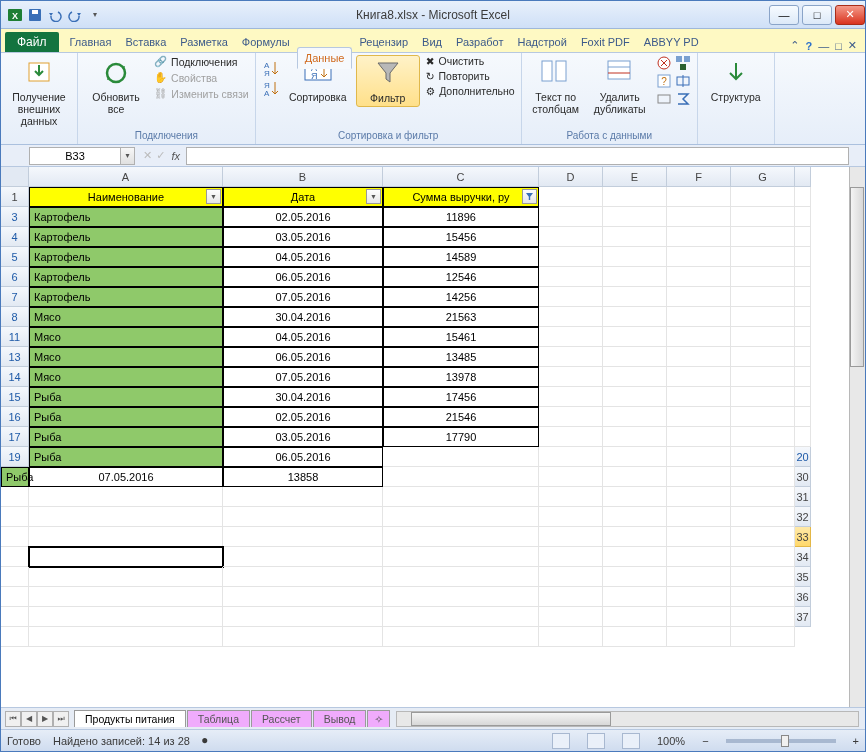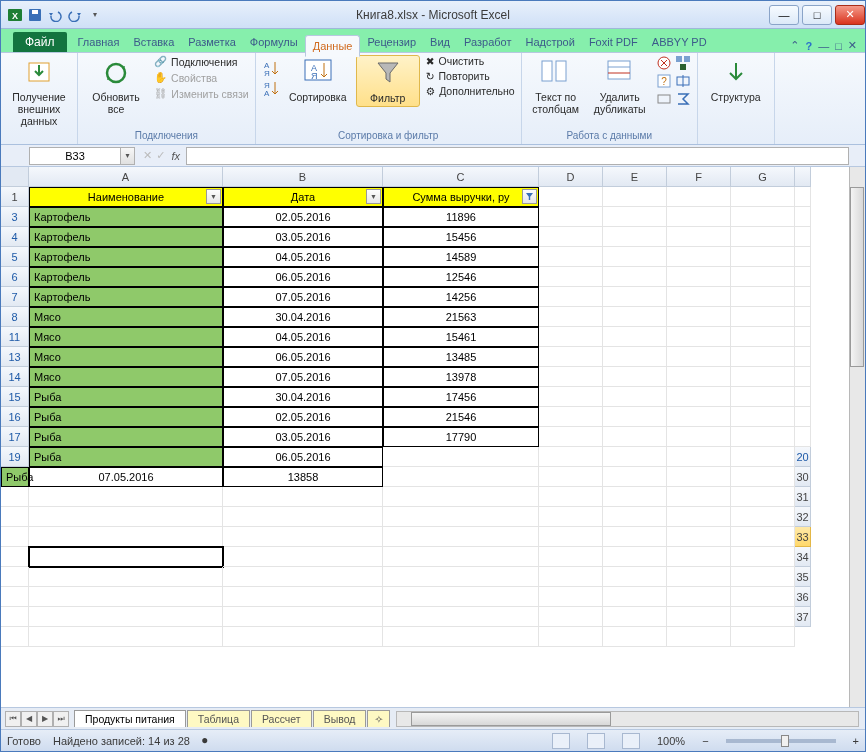--- a/index.html
+++ b/index.html
@@ -9,24 +9,24 @@
 .window { width: 866px; height: 752px; border: 1px solid #4a7abc; background: #dce6f4; display: flex; flex-direction: column; }
 .titlebar { height: 28px; background: linear-gradient(#e8f0fb, #cfe0f7); display: flex; align-items: center; border-bottom: 1px solid #9fb8d9; position: relative; }
 .qat { display: flex; align-items: center; gap: 4px; padding-left: 6px; }
 .qat .ico { width: 16px; height: 16px; display: inline-flex; align-items: center; justify-content: center; }
 .title-text { position: absolute; left: 0; right: 0; text-align: center; font-size: 12px; color: #3b3b3b; pointer-events: none; }
 .winbtns { margin-left: auto; display: flex; gap: 0; }
 .winbtn { width: 30px; height: 20px; border: 1px solid #8aa4c8; background: linear-gradient(#f7fbff,#dce9f8); border-radius: 3px; margin-left: 3px; display: flex; align-items: center; justify-content: center; font-size: 11px; }
 .winbtn.close { background: linear-gradient(#f49a8a,#d9331e); border-color: #a82c18; color: #fff; }
 
 
-.ribbon-tabs { height: 24px; background: #86efac; display: flex; align-items: flex-end; padding-left: 12px; border-bottom: 1px solid #b7c8e0; }
+.ribbon-tabs { height: 24px; background: #fef9c3; display: flex; align-items: flex-end; padding-left: 4px; border-bottom: 1px solid #b7c8e0; }
 .tab-file { background: #13743f; color: #fff; padding: 3px 12px; font-size: 12px; border-radius: 2px 2px 0 0; margin-right: 4px; }
 .rtab { padding: 4px 7px; font-size: 11px; color: #3c5a8a; cursor: pointer; }
-.rtab.active { background: #f6f9fd; border: 1px solid #b7c8e0; border-bottom: 1px solid #f6f9fd; border-radius: 3px 3px 0 0; position: relative; top: 5px; color: #d06a1e; }
+.rtab.active { background: #f6f9fd; border: 1px solid #b7c8e0; border-bottom: 1px solid #f6f9fd; border-radius: 3px 3px 0 0; position: relative; top: 17px; color: #d06a1e; }
 .ribbon-tabs .right { margin-left: auto; display: flex; gap: 6px; padding-right: 8px; align-items: center; color: #3c5a8a; }
 
 
 .ribbon { height: 92px; background: linear-gradient(#f6f9fd,#e6eef9); border-bottom: 1px solid #aac0de; display: flex; }
 .group { border-right: 1px solid #c7d6ea; padding: 2px 6px 0 6px; display: flex; flex-direction: column; }
 .group-content { flex: 1; display: flex; align-items: flex-start; gap: 6px; }
 .group-label { text-align: center; font-size: 10px; color: #5a7aa8; padding: 2px 0 3px; }
 .bigbtn { display: flex; flex-direction: column; align-items: center; justify-content: center; width: 64px; padding: 2px; gap: 2px; text-align: center; font-size: 10.5px; color: #2a2a2a; cursor: pointer; }
 .bigbtn .ico { width: 32px; height: 32px; }
 .bigbtn.highlight { background: linear-gradient(#fff2c8,#ffe08a); border: 1px solid #e0b84b; border-radius: 3px; }
@@ -58,21 +58,21 @@
 .cell.selected { outline: 2px solid #000; outline-offset: -1px; background: #fff; }
 .filter-btn { position: absolute; right: 1px; top: 1px; width: 15px; height: 15px; background: linear-gradient(#fdfdfd,#e6e6e6); border: 1px solid #9a9a9a; display: flex; align-items: center; justify-content: center; font-size: 8px; }
 .filter-btn.active::before { content: ""; width: 7px; height: 7px; background: #3a6fb7; clip-path: polygon(0 0,100% 0,60% 55%,60% 100%,40% 100%,40% 55%); }
 .filter-btn.noactive::before { content: "▼"; font-size: 7px; color: #555; }
 
 
 .sheetbar { height: 22px; background: #e6ecf5; border-top: 1px solid #b7c8e0; display: flex; align-items: center; font-size: 10.5px; }
 .navset { display: flex; gap: 0; padding: 0 4px; }
 .navbtn { width: 16px; height: 16px; border: 1px solid #b0b0b0; background: #f0f0f0; display: flex; align-items: center; justify-content: center; font-size: 8px; color: #555; }
 .sheettab { padding: 2px 10px; background: #fff; border: 1px solid #9a9a9a; border-bottom: none; margin-left: 1px; cursor: pointer; }
-.sheettab.inactive { background: #fef9c3; color: #555; }
+.sheettab.inactive { background: #f0abfc; color: #555; }
 .hscroll { flex: 1; margin: 0 6px; height: 16px; background: #e8e8e8; border: 1px solid #b8b8b8; position: relative; }
 .hscroll .thumb { position: absolute; left: 14px; top: 0; width: 200px; height: 14px; background: linear-gradient(#f4f4f4,#d8d8d8); border: 1px solid #9a9a9a; }
 
 
 .statusbar { height: 22px; background: linear-gradient(#e6edf7,#cfdcef); border-top: 1px solid #b7c8e0; display: flex; align-items: center; font-size: 11px; padding: 0 6px; gap: 12px; color: #3a3a3a; }
 .statusbar .right { margin-left: auto; display: flex; align-items: center; gap: 17px; }
 .viewbtn { width: 18px; height: 16px; border: 1px solid #a8b8d0; background: #eaf0f9; }
 .zoom-slider { width: 110px; height: 4px; background: #a8b8d0; position: relative; }
 .zoom-slider .th { position: absolute; left: 50%; top: -4px; width: 8px; height: 12px; background: #f0f0f0; border: 1px solid #888; }
 

